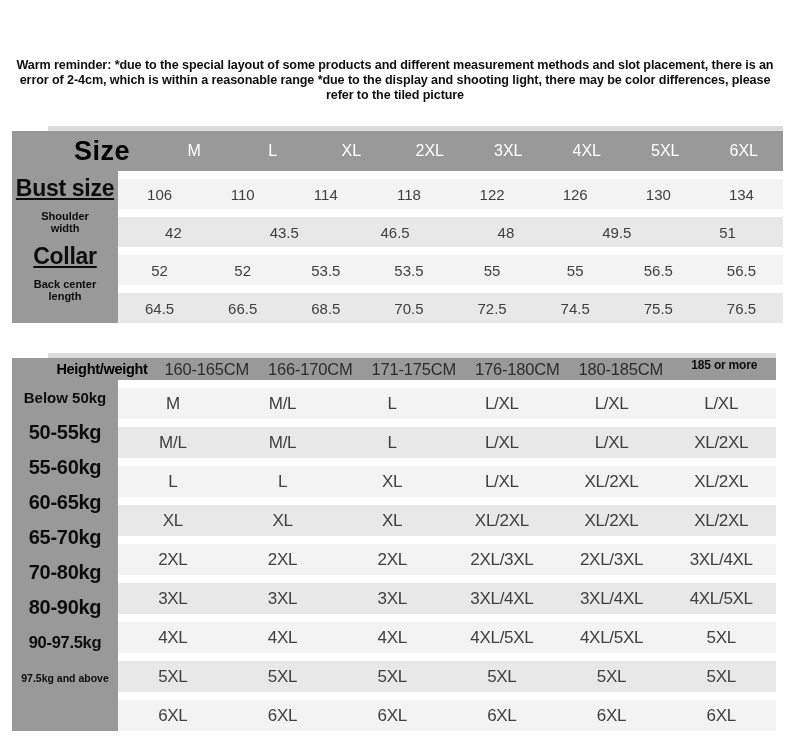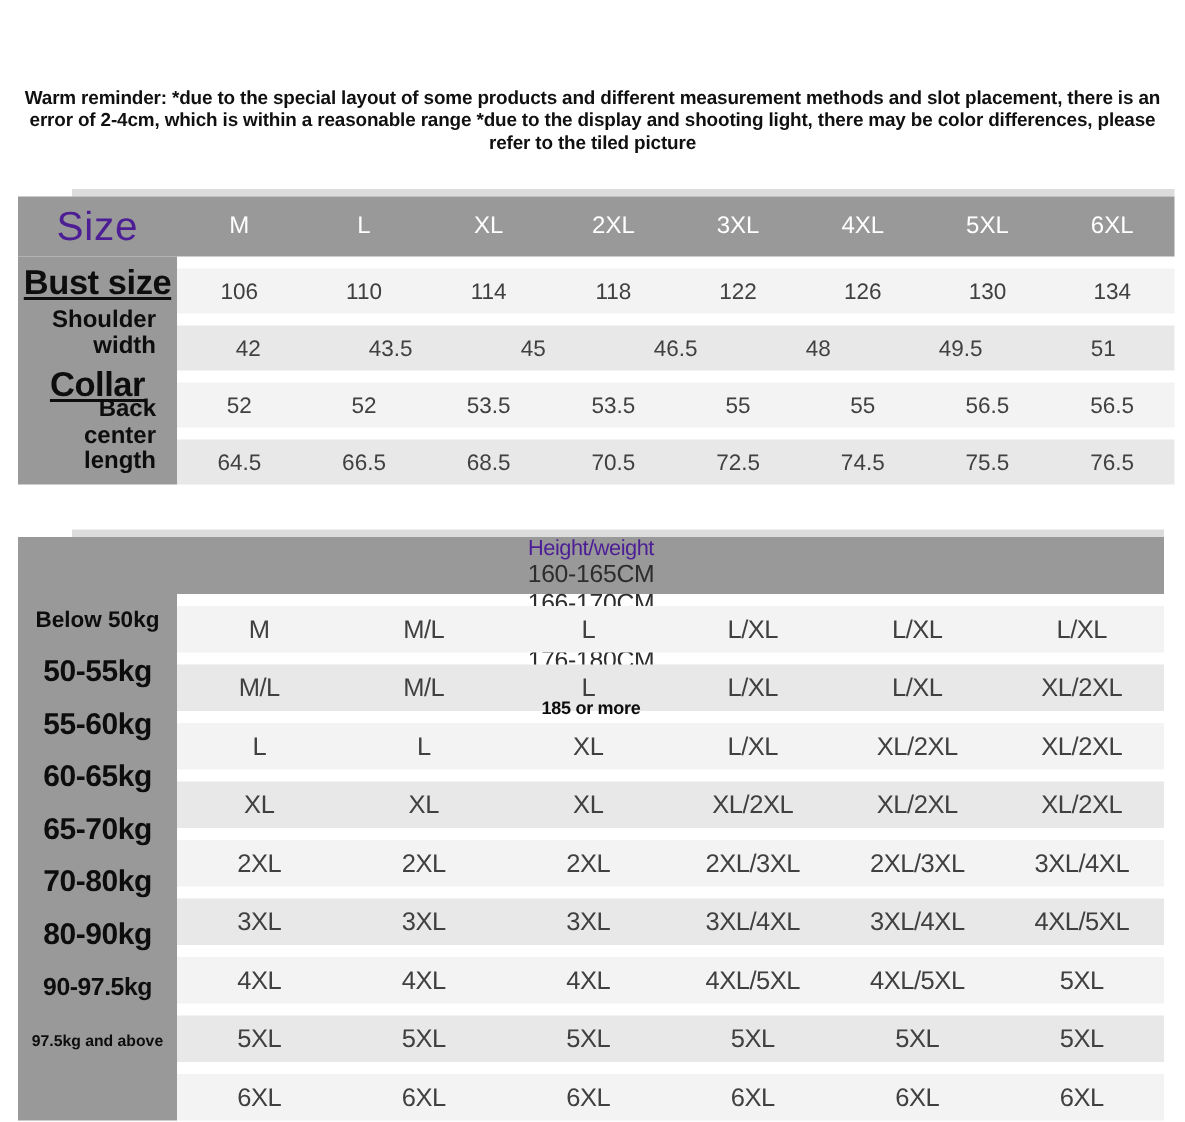--- a/index.html
+++ b/index.html
@@ -19,25 +19,25 @@
   }
 
   
   .tbl { margin-left:12px; }
   .tbl .strip { height:5px; background:#dcdcdc; margin-left:36px; }
   #t1 { width:771px; margin-top:23px; }
   #t2 { width:764px; margin-top:30px; }
 
   .hdr { display:flex; align-items:center; background:var(--header-gray,#999); }
   #t1 .hdr { height:40px; }
-  #t2 .hdr { height:38px;flex-direction:column; }
+  #t2 .hdr { height:22px; }
 
   .corner {
     width:106px; flex:none; text-align:center;
-    font-weight:normal; color:#4c1d95;
+    font-weight:bold; color:#000000;margin-left:37px;
   }
   #t1 .corner { font-size:27px; letter-spacing:0.5px; }
   #t2 .corner { font-size:14.5px; letter-spacing:-0.3px; }
 
   .hcell { flex:1; text-align:center; }
   #t1 .hcell { color:#ffffff; font-size:16px; }
   #t2 .hcell { color:#2d2d2d; font-size:16.5px; letter-spacing:-0.2px; }
   #t2 .hcell.last { color:#0d0d0d; font-weight:bold; font-size:12px; transform:translateY(-4px); }
 
   .tbody { display:flex; }
@@ -45,21 +45,21 @@
     width:106px; flex:none; background:var(--header-gray,#999);
     display:flex; flex-direction:column;
   }
   .lbl {
     display:flex; align-items:center; justify-content:center;
     font-weight:bold; color:#0d0d0d; text-align:center;
   }
   #t1 .lbl { height:34px; }
   #t2 .lbl { height:35px; }
   .lbl.lg  { font-size:23px; letter-spacing:-0.3px;text-decoration:underline; }
-  .lbl.sm  { font-size:16px; line-height:1.1;text-align:right; }
+  .lbl.sm  { font-size:11px; line-height:1.1; }
   .lbl.sm span { display:inline-block; width:78px; }
   .lbl.w-lg { font-size:20px; letter-spacing:-0.3px; }
   .lbl.w-md { font-size:16.5px; letter-spacing:-0.3px; }
   .lbl.w-sm { font-size:15px; }
   .lbl.w-xs { font-size:10.5px; }
 
   .datacol { flex:1; display:flex; flex-direction:column; }
   .drow { display:flex; margin-top:8px; }
   #t1 .drow { height:30px; }
   #t2 .drow { height:31px; }
@@ -111,21 +111,20 @@
             <div class="dcell">114</div>
             <div class="dcell">118</div>
             <div class="dcell">122</div>
             <div class="dcell">126</div>
             <div class="dcell">130</div>
             <div class="dcell">134</div>
           </div>
           <div class="drow dark">
             <div class="dcell">42</div>
             <div class="dcell">43.5</div>
-            <div class="dcell">45</div>
             <div class="dcell">46.5</div>
             <div class="dcell">48</div>
             <div class="dcell">49.5</div>
             <div class="dcell">51</div>
           </div>
           <div class="drow light">
             <div class="dcell">52</div>
             <div class="dcell">52</div>
             <div class="dcell">53.5</div>
             <div class="dcell">53.5</div>

